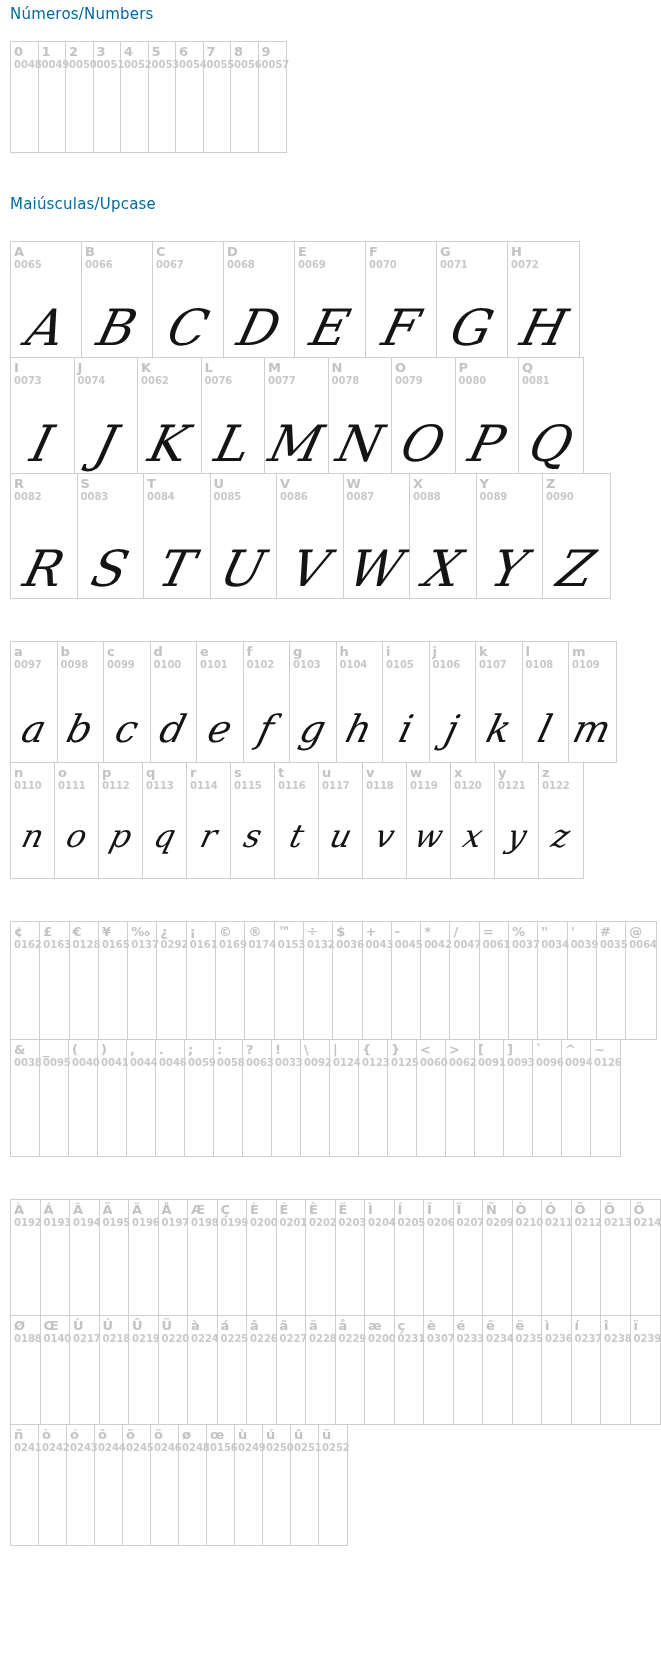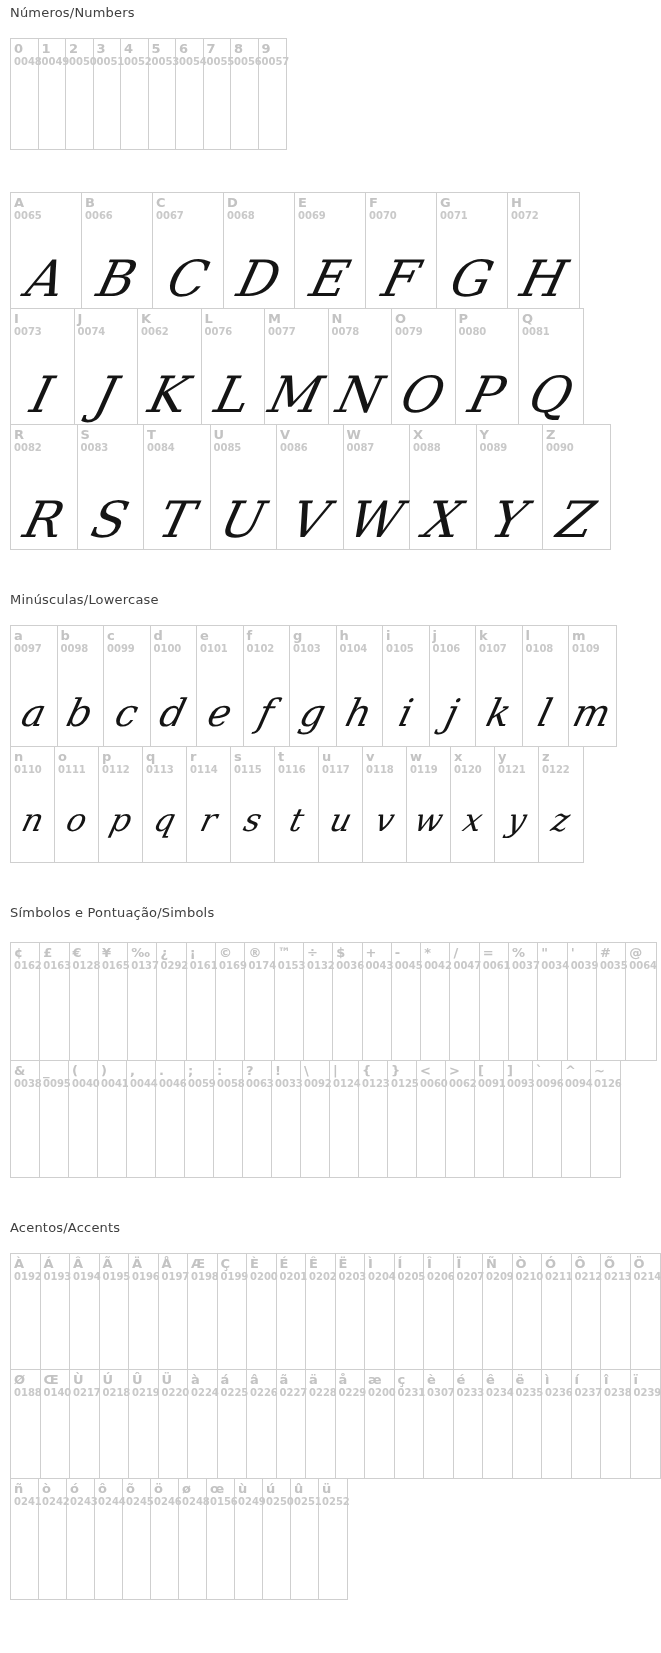--- a/index.html
+++ b/index.html
@@ -5,23 +5,23 @@
   * { box-sizing: border-box; margin: 0; padding: 0; }
   html, body { background: #ffffff; }
   body {
     width: 661px;
     padding: 5px 0 13px 10px;
     font-family: "DejaVu Sans", "Liberation Sans", sans-serif;
   }
   .sec { margin-top: 42px; }
   .sec0 { margin-top: 0; }
   .sec-title {
-    font-size: 13px;
+    font-size: 15px;
     font-weight: normal;
-    color: #404040;
+    color: #0369a1;
     letter-spacing: 0.2px;
   }
   .grid-row {
     display: flex;
     width: max-content;
     border: 1px solid #cfcfcf;
     background: #ffffff;
   }
   .sec0 .row0 { margin-top: 18px; }
   .sec1 .row0 { margin-top: 28px; }
@@ -123,20 +123,21 @@
           <div class="cl">8</div>
           <div class="cc">0056</div>
         </div>
         <div class="cell">
           <div class="cl">9</div>
           <div class="cc">0057</div>
         </div>
       </div>
     </section>
     <section class="sec sec1">
+      <h2 class="sec-title">Maiúsculas/Upcase</h2>
       <div class="grid-row row0">
         <div class="cell">
           <div class="cl">A</div>
           <div class="cc">0065</div>
           <div class="cg">A</div>
         </div>
         <div class="cell">
           <div class="cl">B</div>
           <div class="cc">0066</div>
           <div class="cg">B</div>
@@ -261,21 +262,20 @@
           <div class="cg">Y</div>
         </div>
         <div class="cell">
           <div class="cl">Z</div>
           <div class="cc">0090</div>
           <div class="cg">Z</div>
         </div>
       </div>
     </section>
     <section class="sec sec2">
-      <h2 class="sec-title">Minúsculas/Lowercase</h2>
       <div class="grid-row row0">
         <div class="cell">
           <div class="cl">a</div>
           <div class="cc">0097</div>
           <div class="cg">a</div>
         </div>
         <div class="cell">
           <div class="cl">b</div>
           <div class="cc">0098</div>
           <div class="cg">b</div>
@@ -398,21 +398,20 @@
           <div class="cg">y</div>
         </div>
         <div class="cell">
           <div class="cl">z</div>
           <div class="cc">0122</div>
           <div class="cg">z</div>
         </div>
       </div>
     </section>
     <section class="sec sec3">
-      <h2 class="sec-title">Símbolos e Pontuação/Simbols</h2>
       <div class="grid-row row0">
         <div class="cell">
           <div class="cl">¢</div>
           <div class="cc">0162</div>
         </div>
         <div class="cell">
           <div class="cl">£</div>
           <div class="cc">0163</div>
         </div>
         <div class="cell">
@@ -577,21 +576,20 @@
           <div class="cl">^</div>
           <div class="cc">0094</div>
         </div>
         <div class="cell">
           <div class="cl">~</div>
           <div class="cc">0126</div>
         </div>
       </div>
     </section>
     <section class="sec sec4">
-      <h2 class="sec-title">Acentos/Accents</h2>
       <div class="grid-row row0">
         <div class="cell">
           <div class="cl">À</div>
           <div class="cc">0192</div>
         </div>
         <div class="cell">
           <div class="cl">Á</div>
           <div class="cc">0193</div>
         </div>
         <div class="cell">

